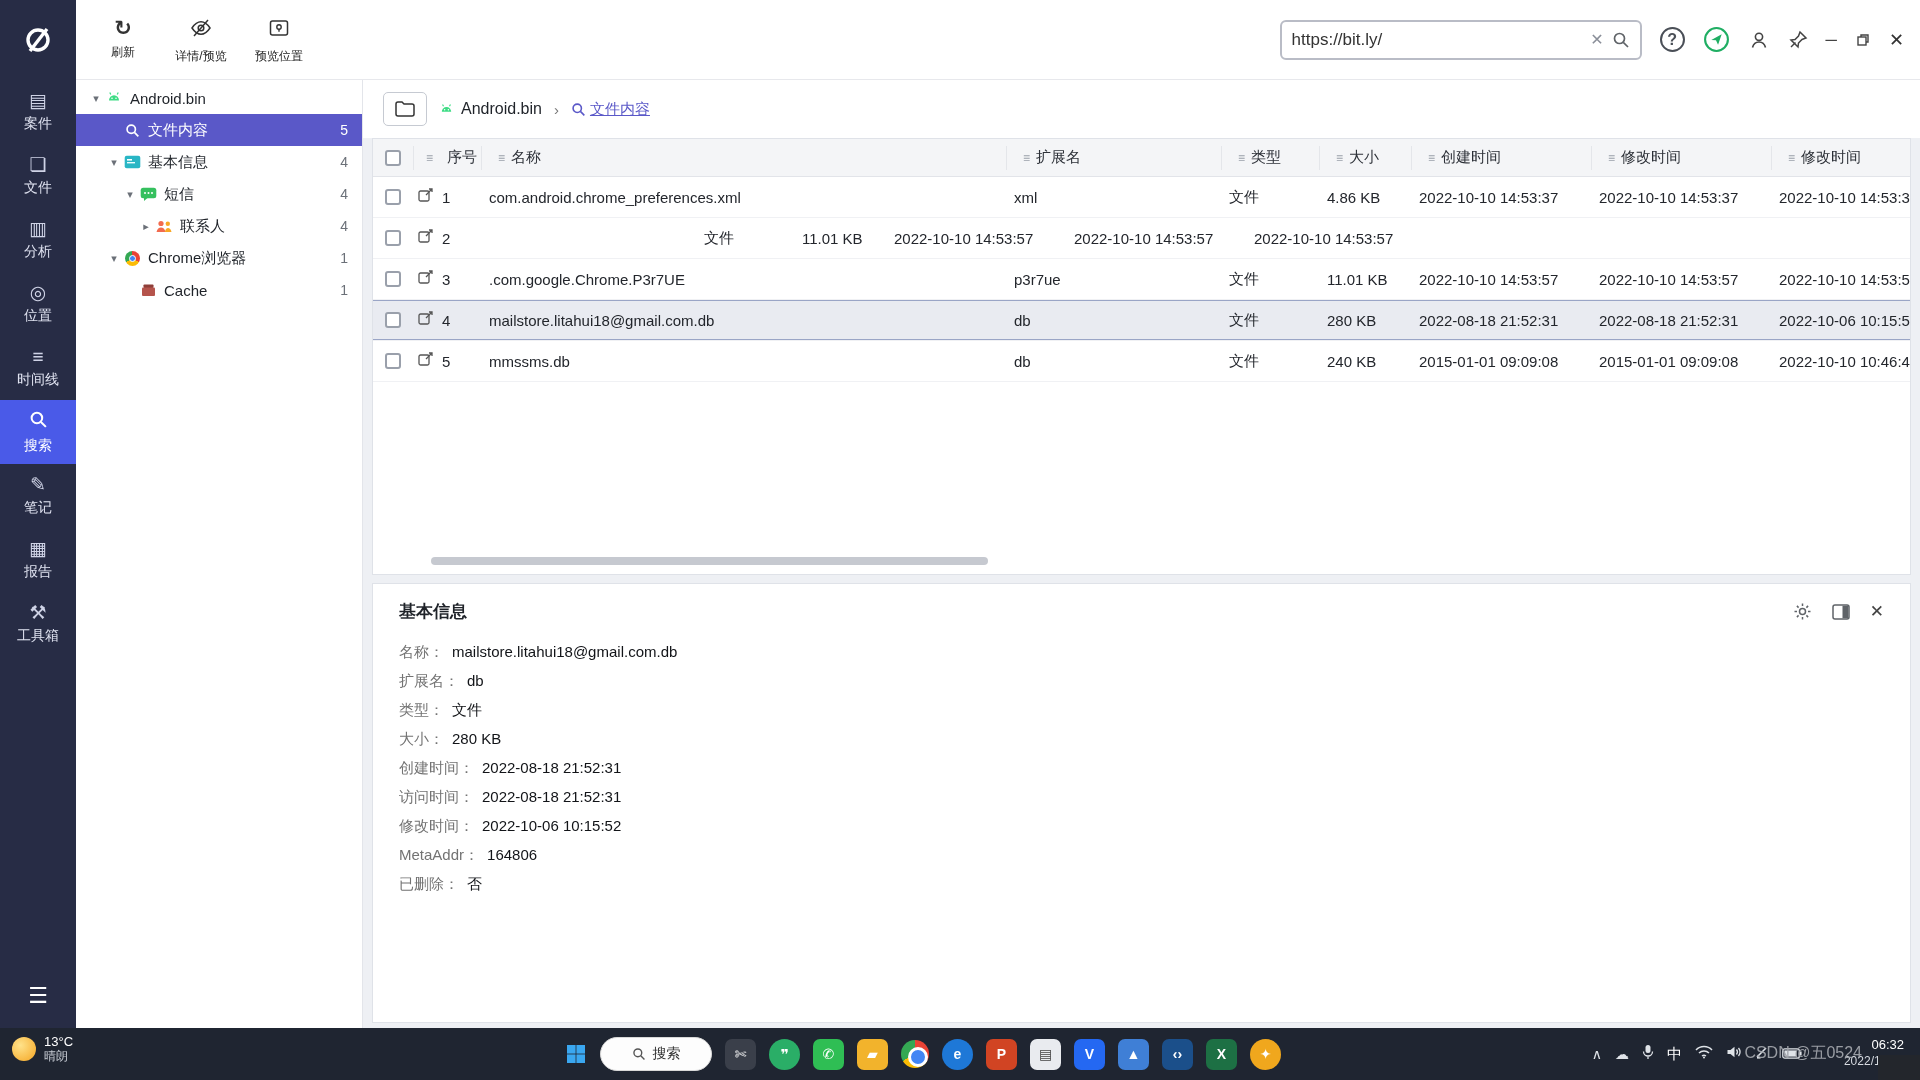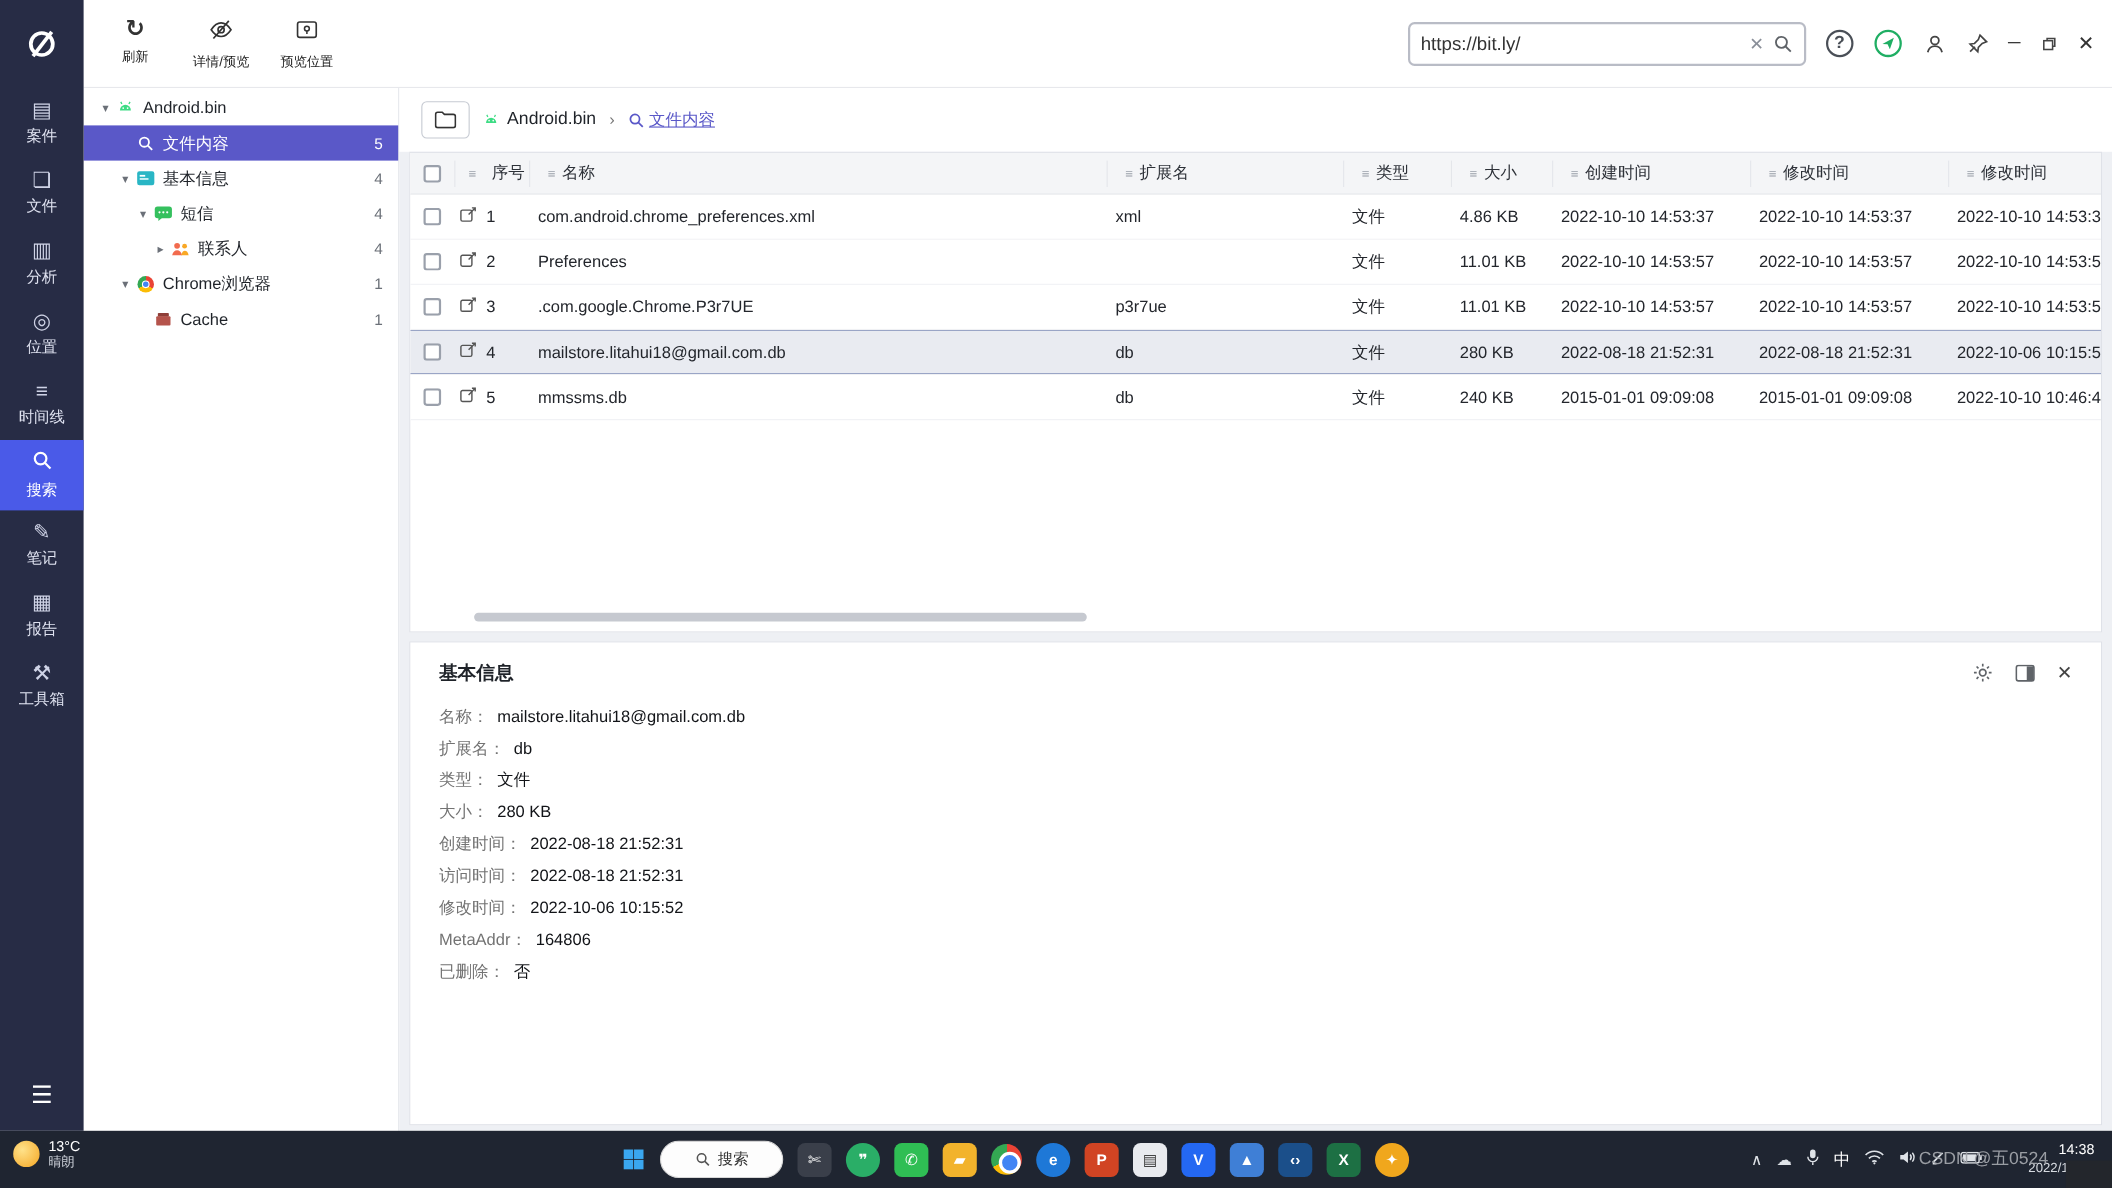--- a/index.html
+++ b/index.html
@@ -431,21 +431,20 @@
         <span class="cell c-check">
             <span class="chk"></span>
           </span>
         <span class="cell c-no">
           <span><svg width="17" height="17" viewBox="0 0 17 17">
                 <rect x="2" y="4" width="10" height="10" rx="1.5" fill="none" stroke="#555" stroke-width="1.3"></rect>
                 <path d="M9 8 L15 2 M12 2 H15 V5" stroke="#555" stroke-width="1.3" fill="none"></path>
               </svg></span>
           <span>2</span>
         </span>
-        <span class="cell c-name">Preferences</span>
         <span class="cell c-ext"></span>
         <span class="cell c-type">文件</span>
         <span class="cell c-size">11.01 KB</span>
         <span class="cell c-created">2022-10-10 14:53:57</span>
         <span class="cell c-accessed">2022-10-10 14:53:57</span>
         <span class="cell c-modified">2022-10-10 14:53:57</span>
       </div>
       <div class="t-row">
         <span class="cell c-check">
             <span class="chk"></span>
@@ -653,21 +652,21 @@
       <span>
         <svg width="20" height="11" viewBox="0 0 20 11">
             <rect x="0.8" y="0.8" width="16.5" height="9.4" rx="2" fill="none" stroke="#dfe3e8" stroke-width="1.3"></rect>
             <rect x="2.4" y="2.4" width="12" height="6.2" fill="#dfe3e8"></rect>
             <rect x="18" y="3.5" width="1.6" height="4" fill="#dfe3e8"></rect>
           </svg>
       </span>
     </div>
 
     <div class="clock">
-      <div class="time">14:38</div>
+      <div class="time">06:32</div>
       <div class="date">2022/10/24</div>
     </div>
 
     <span class="watermark">CSDN @五0524</span>
     <span class="corner-box"></span>
   </div>
 
 </div>
 
 </body></html>

